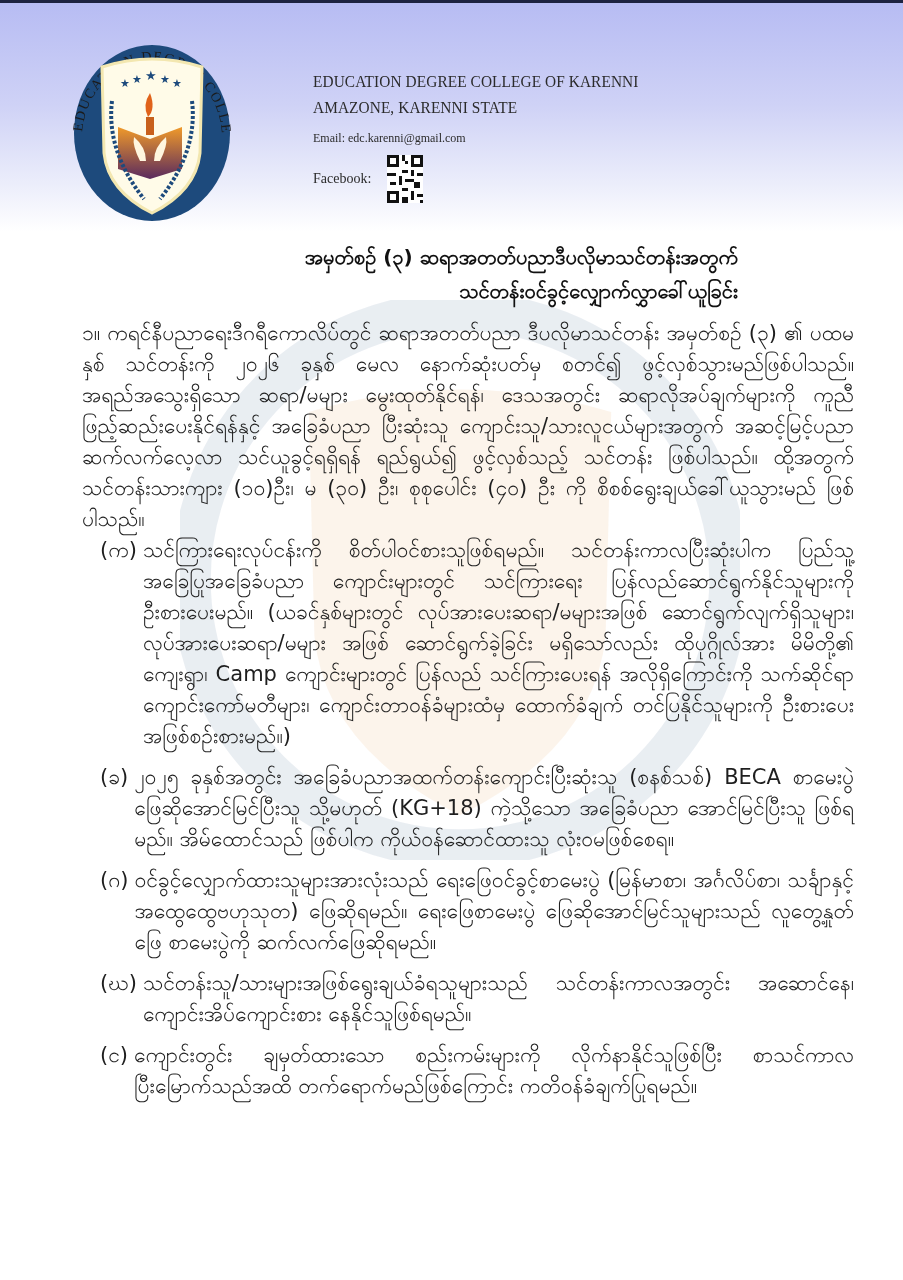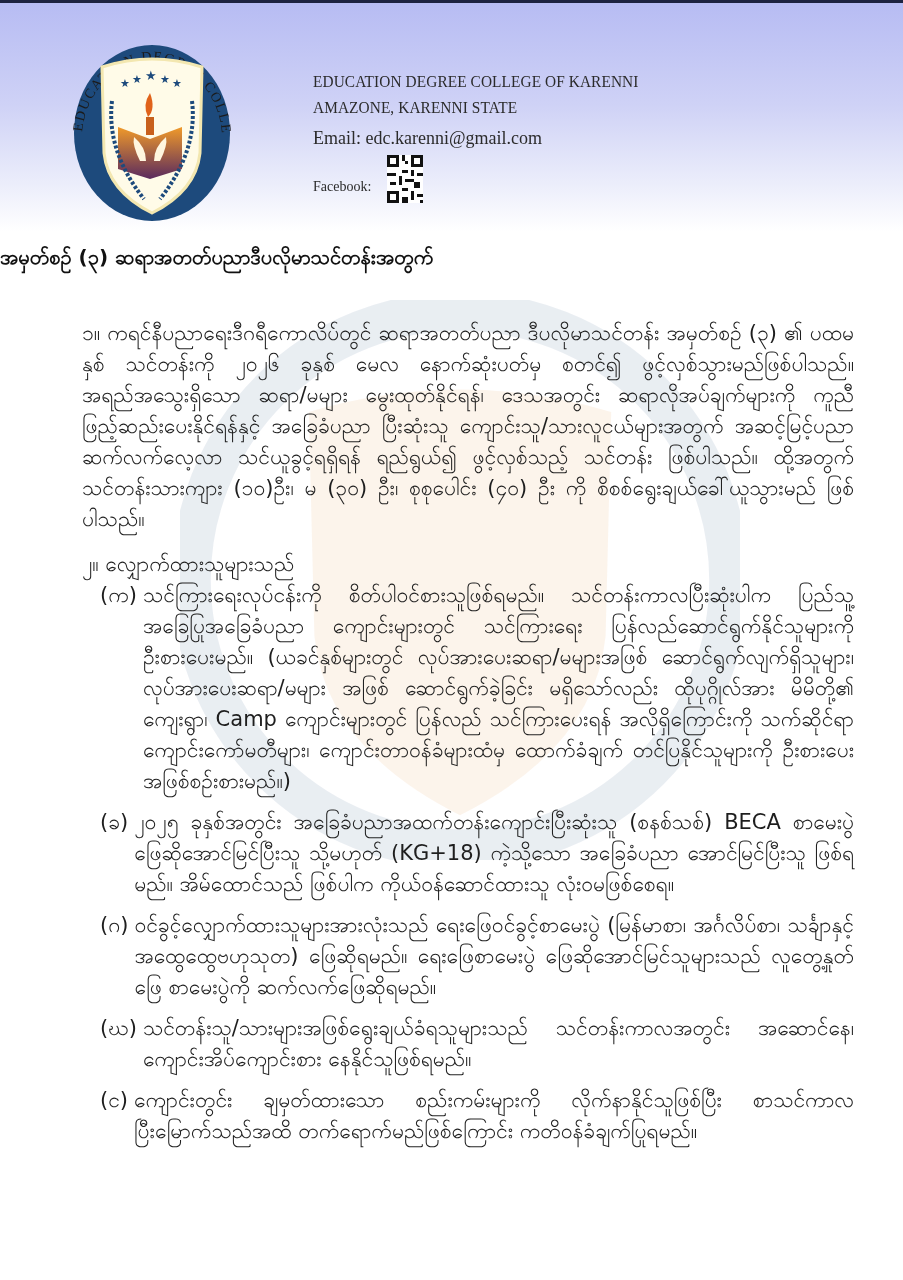--- a/index.html
+++ b/index.html
@@ -18,32 +18,32 @@
     }
     .logo {
       position: absolute; left: 60px; top: 18px; width: 182px; height: 205px;
     }
     .org { position: absolute; left: 313px; top: 66px; }
     .org .l1, .org .l2 {
       font-family: "Liberation Serif", serif; font-size: 16.5px; color: #2b2b2b;
       letter-spacing: 0.1px; line-height: 26px; transform: scaleX(0.93); transform-origin: left;
       white-space: nowrap;
     }
-    .org .l3 { font-family: "Liberation Serif", serif; font-size: 18px; color: #2b2b2b; margin-top: 6px; line-height: 22px; }
+    .org .l3 { font-family: "Liberation Serif", serif; font-size: 12px; color: #2b2b2b; margin-top: 6px; line-height: 22px; }
     .org .fb { display: flex; align-items: flex-start; margin-top: 6px; }
-    .org .fb span { font-family: "Liberation Serif", serif; font-size: 14px; color: #2b2b2b; margin-top: 24px; }
+    .org .fb span { font-family: "Liberation Serif", serif; font-size: 14px; color: #2b2b2b; margin-top: 16px; }
     .qr { margin-left: 16px; width: 36px; height: 48px; }
 
     .watermark {
       position: absolute; left: 180px; top: 300px; width: 560px; height: 560px; opacity: 0.09;
       pointer-events: none;
     }
 
     .title {
-      position: absolute; left: 0; top: 240px; width: 738px; text-align: left;
+      position: absolute; left: 0; top: 240px; width: 738px; text-align: right;
       font-weight: bold; font-size: 20px; line-height: 34px; color: #111;
     }
     .body { position: absolute; left: 82px; top: 318px; width: 772px; font-size: 21px; color: #1e1e1e; }
     .para { line-height: 31px; text-align: justify; }
     .sec2 { margin-top: 14px; line-height: 31px; }
     .item { display: flex; margin-top: 10px; margin-left: 18px; line-height: 31px; }
     .item .mark { flex: 0 0 auto; margin-right: 6px; white-space: nowrap; }
     .item .txt { flex: 1; text-align: justify; }
     .item.first { margin-top: 0; }
   </style>
@@ -119,26 +119,26 @@
     </div>
   </div>
 
   <svg class="watermark" viewBox="0 0 200 200">
     <circle cx="100" cy="100" r="96" fill="none" stroke="#1d4a7c" stroke-width="14"></circle>
     <path d="M46 40 Q100 24 154 40 L152 120 Q148 160 100 184 Q52 160 48 120 Z" fill="#e08a30"></path>
   </svg>
 
   <div class="title">
     <div>အမှတ်စဉ် (၃) ဆရာအတတ်ပညာဒီပလိုမာသင်တန်းအတွက်</div>
+    <div>သင်တန်းဝင်ခွင့်လျှောက်လွှာခေါ်ယူခြင်း</div>
   </div>
 
   <div class="body">
     <div class="para">၁။ ကရင်နီပညာရေးဒီဂရီကောလိပ်တွင် ဆရာအတတ်ပညာ ဒီပလိုမာသင်တန်း အမှတ်စဉ် (၃) ၏ ပထမနှစ် သင်တန်းကို ၂၀၂၆ ခုနှစ် မေလ နောက်ဆုံးပတ်မှ စတင်၍ ဖွင့်လှစ်သွားမည်ဖြစ်ပါသည်။ အရည်အသွေးရှိသော ဆရာ/မများ မွေးထုတ်နိုင်ရန်၊ ဒေသအတွင်း ဆရာလိုအပ်ချက်များကို ကူညီဖြည့်ဆည်းပေးနိုင်ရန်နှင့် အခြေခံပညာ ပြီးဆုံးသူ ကျောင်းသူ/သားလူငယ်များအတွက် အဆင့်မြင့်ပညာဆက်လက်လေ့လာ သင်ယူခွင့်ရရှိရန် ရည်ရွယ်၍ ဖွင့်လှစ်သည့် သင်တန်း ဖြစ်ပါသည်။ ထို့အတွက် သင်တန်းသားကျား (၁၀)ဦး၊ မ (၃၀) ဦး၊ စုစုပေါင်း (၄၀) ဦး ကို စိစစ်ရွေးချယ်ခေါ်ယူသွားမည် ဖြစ်ပါသည်။</div>
 
-    <div class="sec2">၂။ လျှောက်ထားသူများသည်</div>
 
     <div class="item first">
       <span class="mark">(က)</span>
       <span class="txt">သင်ကြားရေးလုပ်ငန်းကို စိတ်ပါဝင်စားသူဖြစ်ရမည်။ သင်တန်းကာလပြီးဆုံးပါက ပြည်သူ့အခြေပြုအခြေခံပညာ ကျောင်းများတွင် သင်ကြားရေး ပြန်လည်ဆောင်ရွက်နိုင်သူများကို ဦးစားပေးမည်။ (ယခင်နှစ်များတွင် လုပ်အားပေးဆရာ/မများအဖြစ် ဆောင်ရွက်လျက်ရှိသူများ၊ လုပ်အားပေးဆရာ/မများ အဖြစ် ဆောင်ရွက်ခဲ့ခြင်း မရှိသော်လည်း ထိုပုဂ္ဂိုလ်အား မိမိတို့၏ ကျေးရွာ၊ Camp ကျောင်းများတွင် ပြန်လည် သင်ကြားပေးရန် အလိုရှိကြောင်းကို သက်ဆိုင်ရာ ကျောင်းကော်မတီများ၊ ကျောင်းတာဝန်ခံများထံမှ ထောက်ခံချက် တင်ပြနိုင်သူများကို ဦးစားပေးအဖြစ်စဉ်းစားမည်။)</span>
     </div>
     <div class="item">
       <span class="mark">(ခ)</span>
       <span class="txt">၂၀၂၅ ခုနှစ်အတွင်း အခြေခံပညာအထက်တန်းကျောင်းပြီးဆုံးသူ (စနစ်သစ်) BECA စာမေးပွဲ ဖြေဆိုအောင်မြင်ပြီးသူ သို့မဟုတ် (KG+18) ကဲ့သို့သော အခြေခံပညာ အောင်မြင်ပြီးသူ ဖြစ်ရမည်။ အိမ်ထောင်သည် ဖြစ်ပါက ကိုယ်ဝန်ဆောင်ထားသူ လုံးဝမဖြစ်စေရ။</span>
     </div>
     <div class="item">

